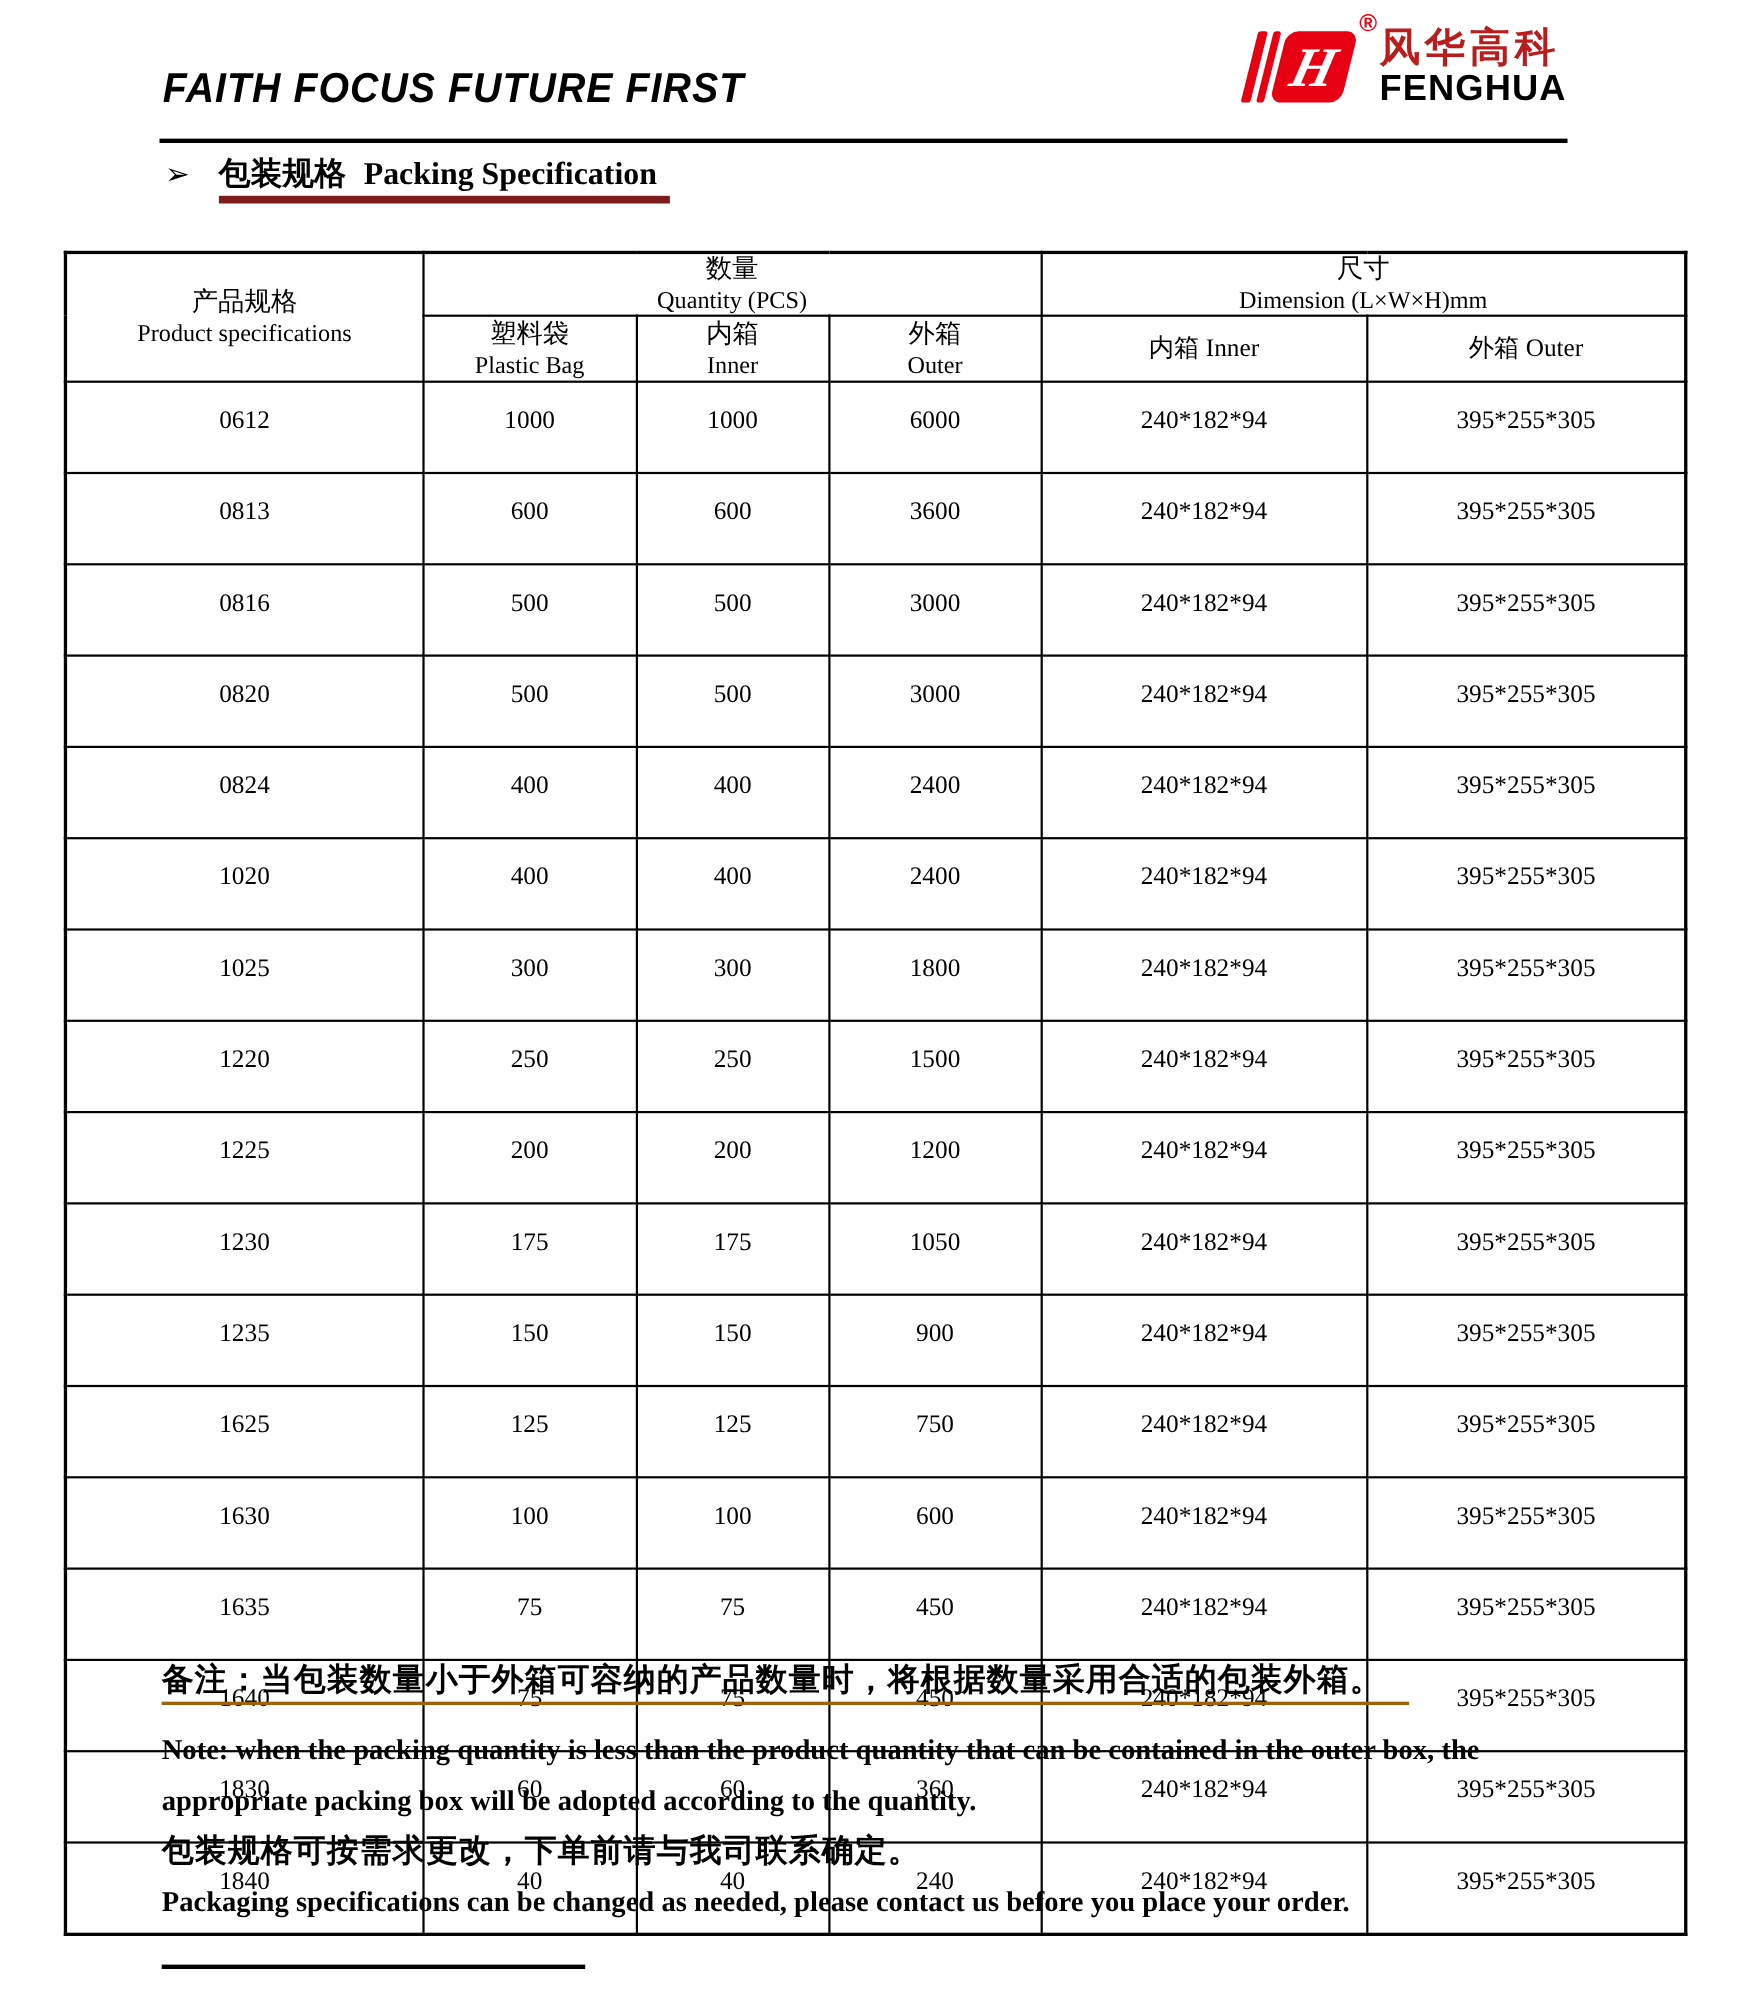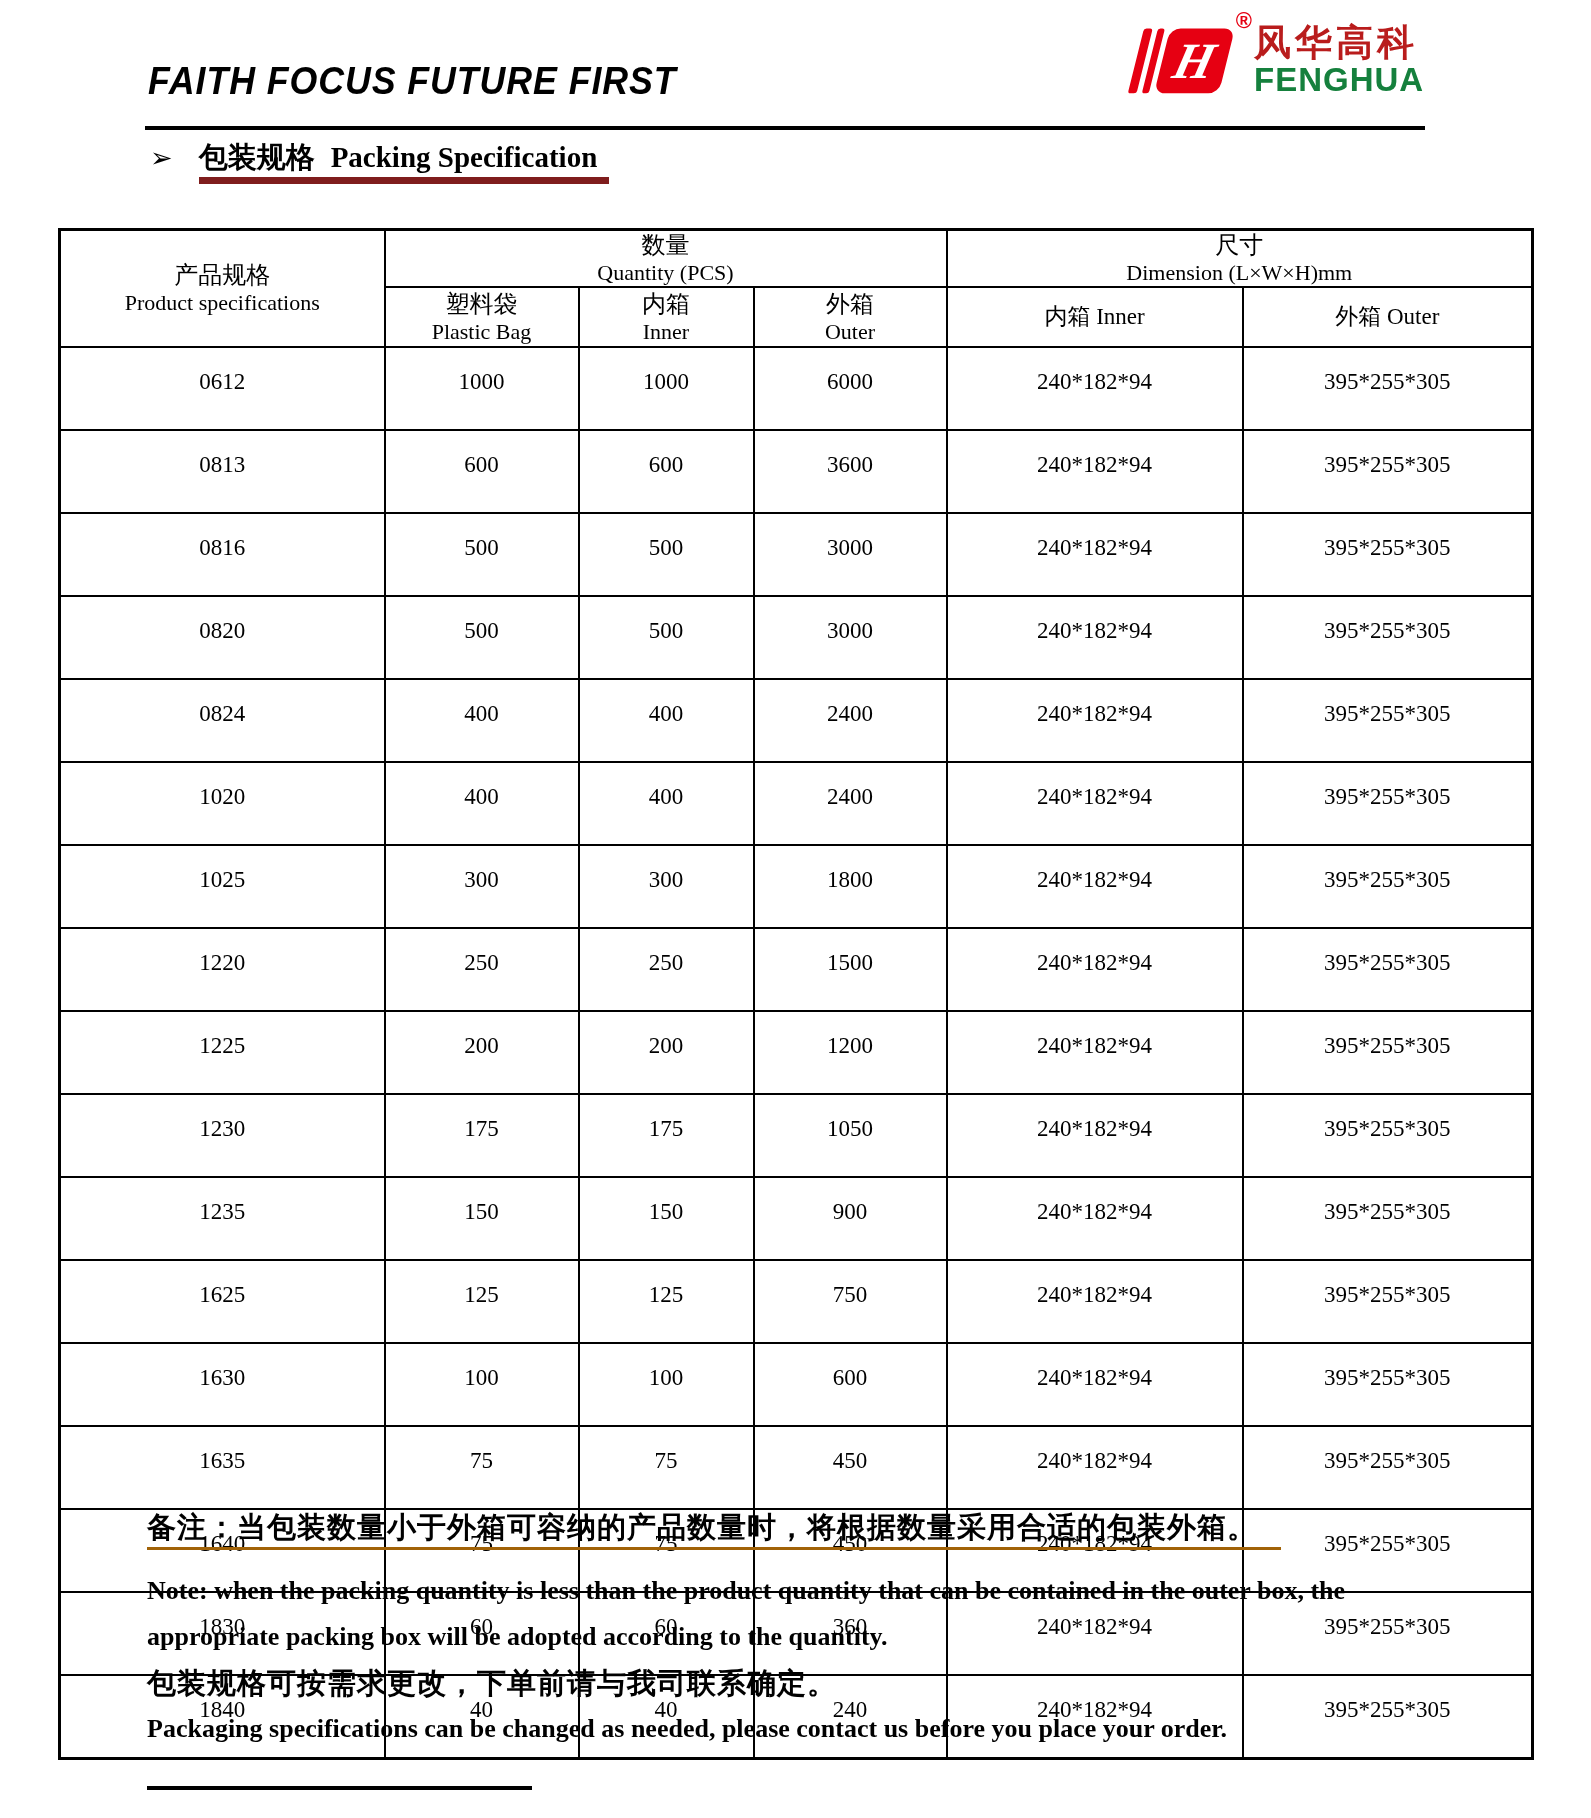--- a/index.html
+++ b/index.html
@@ -70,21 +70,21 @@
           <rect x="2" y="6" width="10" height="74" rx="3" fill="#e60012"></rect>
           <rect x="18" y="6" width="8" height="74" rx="3" fill="#e60012"></rect>
           <rect x="32" y="6" width="74" height="74" rx="12" fill="#e60012"></rect>
           <text x="69" y="63" text-anchor="middle" font-family="serif" font-style="italic" font-weight="bold" font-size="58" fill="#ffffff">H</text>
         </g>
       </svg>
       <span class="reg" style="color:#e60012">®</span>
     </div>
     <div class="logo-text">
       <div class="logo-zh" style="color:#b91c1c">风华高科</div>
-      <div class="logo-en" style="color:#15803d">FENGHUA</div>
+      <div class="logo-en" style="color:#000000">FENGHUA</div>
     </div>
   </div>
 
   <div class="header-rule"></div>
 
   <div class="title">
     <span class="bullet">➢</span><span class="title-underline"><span>包装规格</span><span class="title-en">Packing Specification</span></span>
   </div>
 
   <table class="packing-table">

